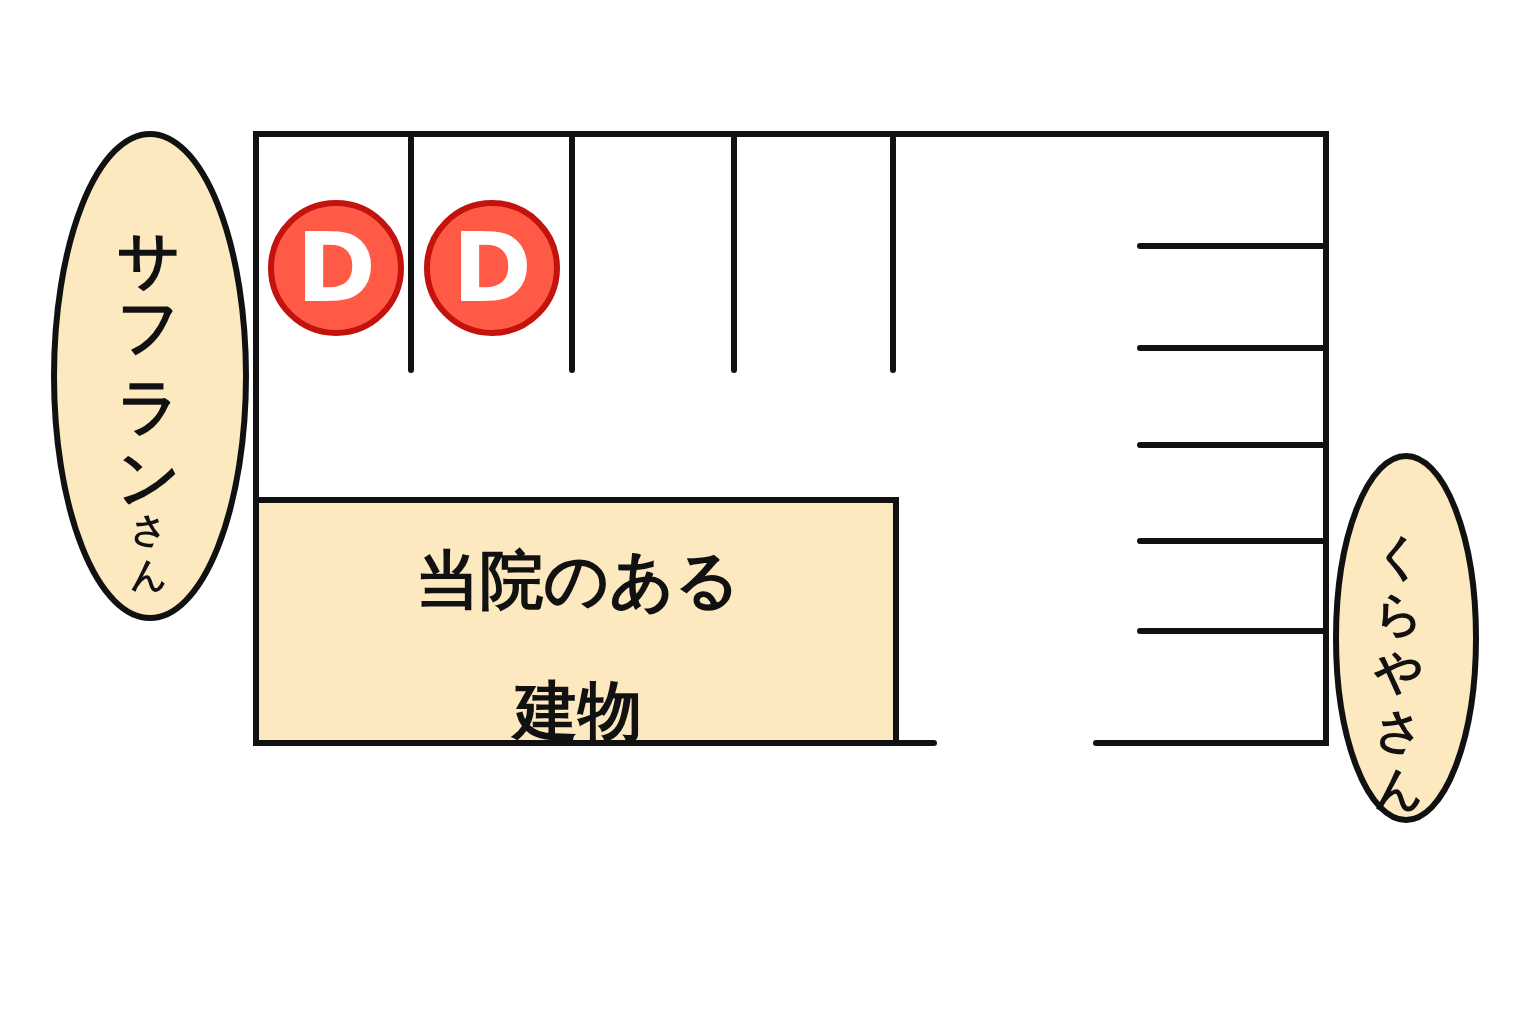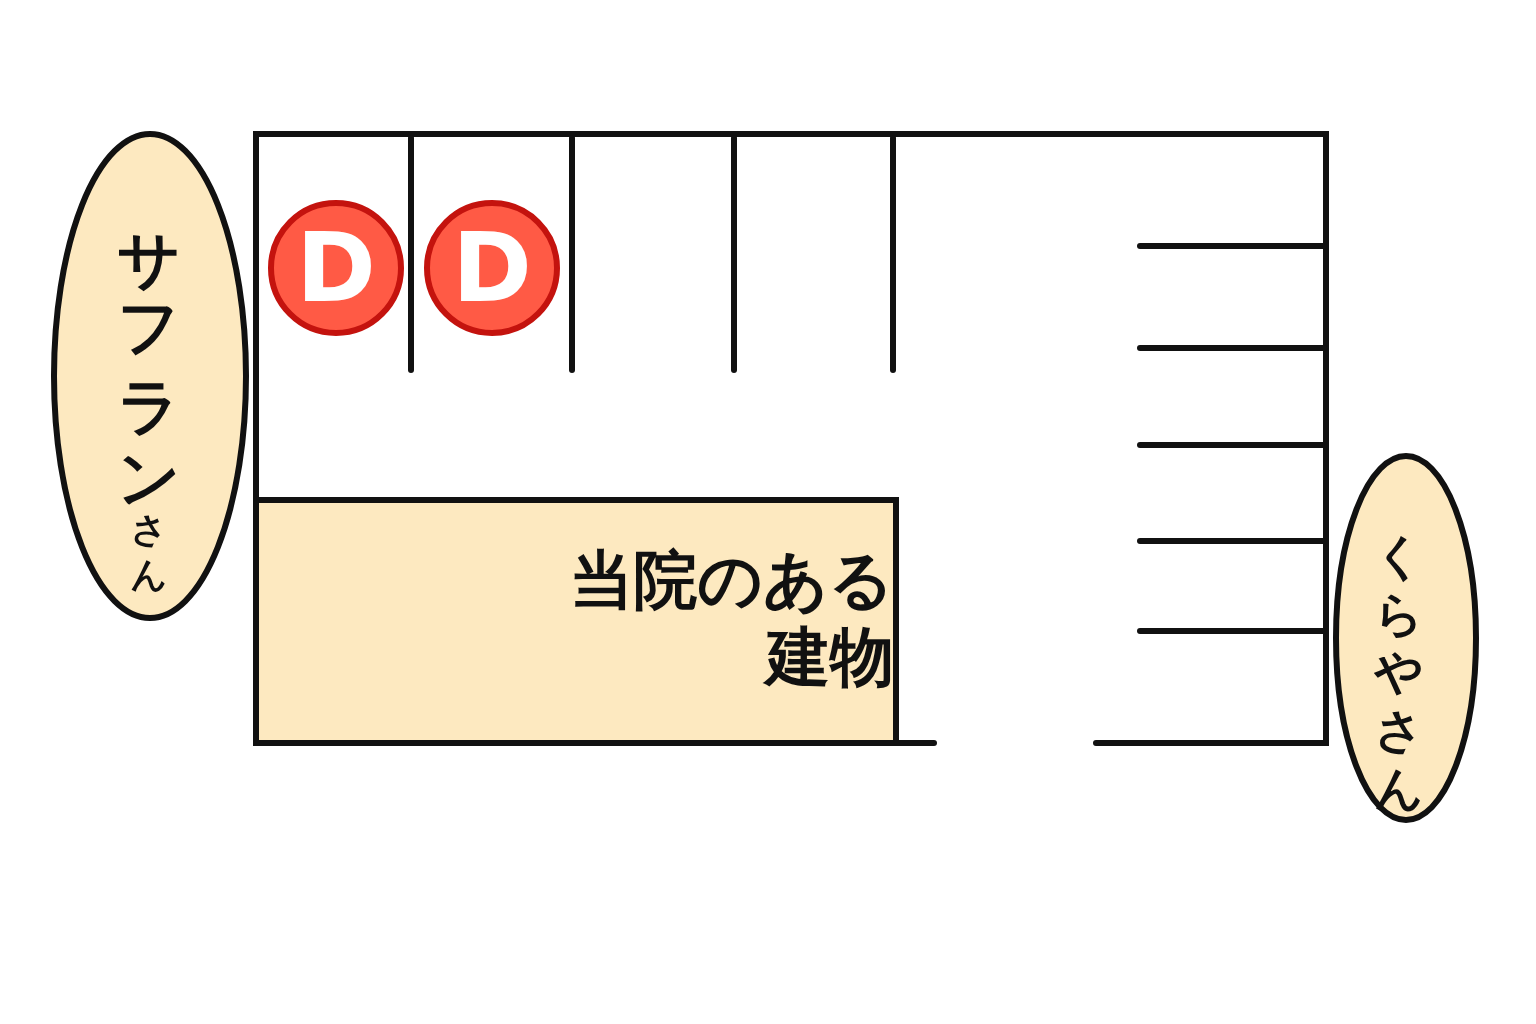--- a/index.html
+++ b/index.html
@@ -5,21 +5,21 @@
     html, body { margin: 0; padding: 0; background: #ffffff; }
     body { width: 1536px; height: 1024px; position: relative; overflow: hidden;
            font-family: "DejaVu Sans", sans-serif; }
     svg.map { position: absolute; left: 0; top: 0; }
     .line { stroke: #111111; stroke-width: 6; stroke-linecap: round; fill: none; }
     .vtext { position: absolute; writing-mode: vertical-rl; text-orientation: upright;
              color: #111; font-weight: bold; letter-spacing: 4px; }
     .bubble-left-text { left: 118px; top: 190px; font-size: 62px; line-height: 62px; }
     .bubble-left-small { font-size: 36px; }
     .bubble-right-text { left: 1376px; top: 500px; font-size: 48px; line-height: 48px; }
-    .building-text { position: absolute; left: 262px; width: 632px; text-align: right;
+    .building-text { position: absolute; left: 262px; width: 632px; text-align: center;
                      color: #111; font-weight: bold; font-size: 64px; line-height: 80px; }
     .marker { position: absolute; width: 136px; height: 136px; border-radius: 50%;
               background: #ff5a45; border: 6px solid #c4130e; box-sizing: border-box;
               color: #fff; font-size: 96px; font-weight: bold; text-align: center;
               line-height: 124px; font-family: "DejaVu Sans", sans-serif; }
   </style>
 </head>
 <body>
 
 <svg class="map" width="1536" height="1024">
@@ -49,13 +49,13 @@
 
 <div class="vtext bubble-left-text">
   <span>サフラン</span><span class="bubble-left-small">さん</span>
 </div>
 
 <div class="vtext bubble-right-text">
   <span>くらや</span><span>さん</span>
 </div>
 
 <div class="building-text" style="top:540px;">当院のある</div>
-<div class="building-text" style="top:617px;">建物</div>
+<div class="building-text" style="top:671px;">建物</div>
 
 </body></html>

